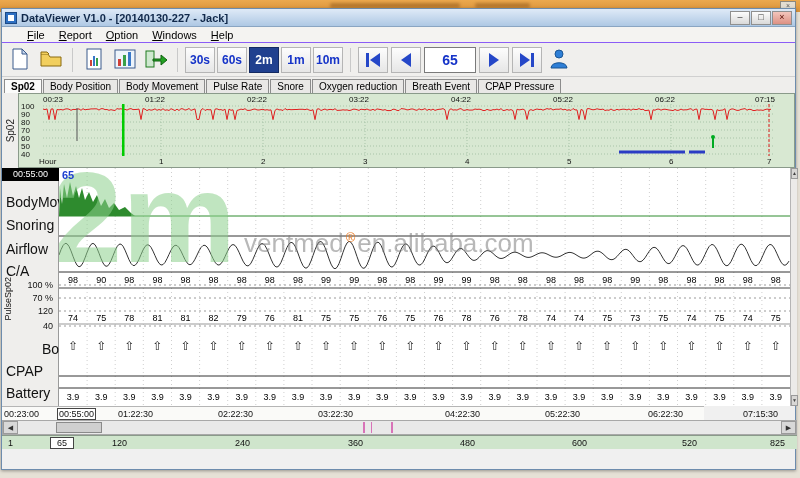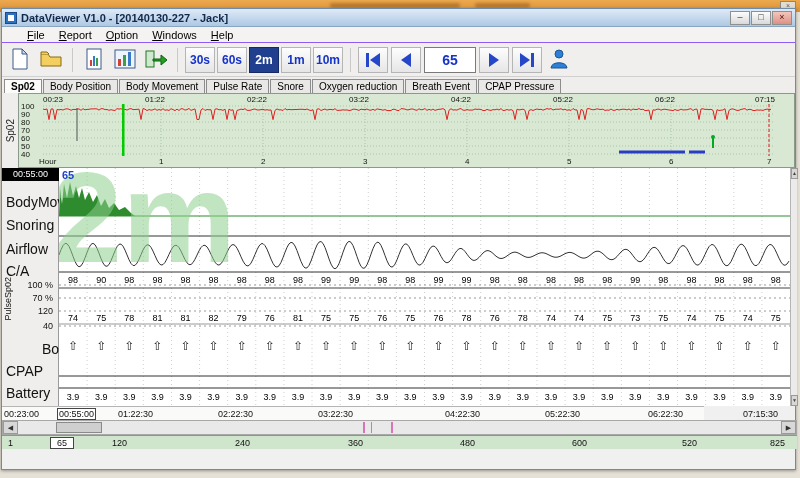--- a/index.html
+++ b/index.html
@@ -274,20 +274,21 @@
       <div class="rowlabel" style="top: 195px;">CPAP</div>
       <div class="rowlabel" style="top: 217px;">Battery</div>
       <div class="scale-label" style="top: 112px;">100 %</div>
       <div class="scale-label" style="top: 125px;">70 %</div>
       <div class="scale-label" style="top: 138px;">120</div>
       <div class="scale-label" style="top: 153px;">40</div>
     </div>
 
   <div id="main-chart">
     <div class="wm-big">2m</div>
+    <div class="wm-brand"><span>ventmed</span><span class="reg">®</span><span>en.alibaba.com</span></div>
     <svg id="main-svg" width="731" height="238">
         <line x1="28.1" x2="28.1" y1="0" y2="238" stroke="#cfcfcf" stroke-dasharray="1,3"></line>
         <line x1="56.2" x2="56.2" y1="0" y2="238" stroke="#cfcfcf" stroke-dasharray="1,3"></line>
         <line x1="84.3" x2="84.3" y1="0" y2="238" stroke="#cfcfcf" stroke-dasharray="1,3"></line>
         <line x1="112.5" x2="112.5" y1="0" y2="238" stroke="#cfcfcf" stroke-dasharray="1,3"></line>
         <line x1="140.6" x2="140.6" y1="0" y2="238" stroke="#cfcfcf" stroke-dasharray="1,3"></line>
         <line x1="168.7" x2="168.7" y1="0" y2="238" stroke="#cfcfcf" stroke-dasharray="1,3"></line>
         <line x1="196.8" x2="196.8" y1="0" y2="238" stroke="#cfcfcf" stroke-dasharray="1,3"></line>
         <line x1="224.9" x2="224.9" y1="0" y2="238" stroke="#cfcfcf" stroke-dasharray="1,3"></line>
         <line x1="253.0" x2="253.0" y1="0" y2="238" stroke="#cfcfcf" stroke-dasharray="1,3"></line>

